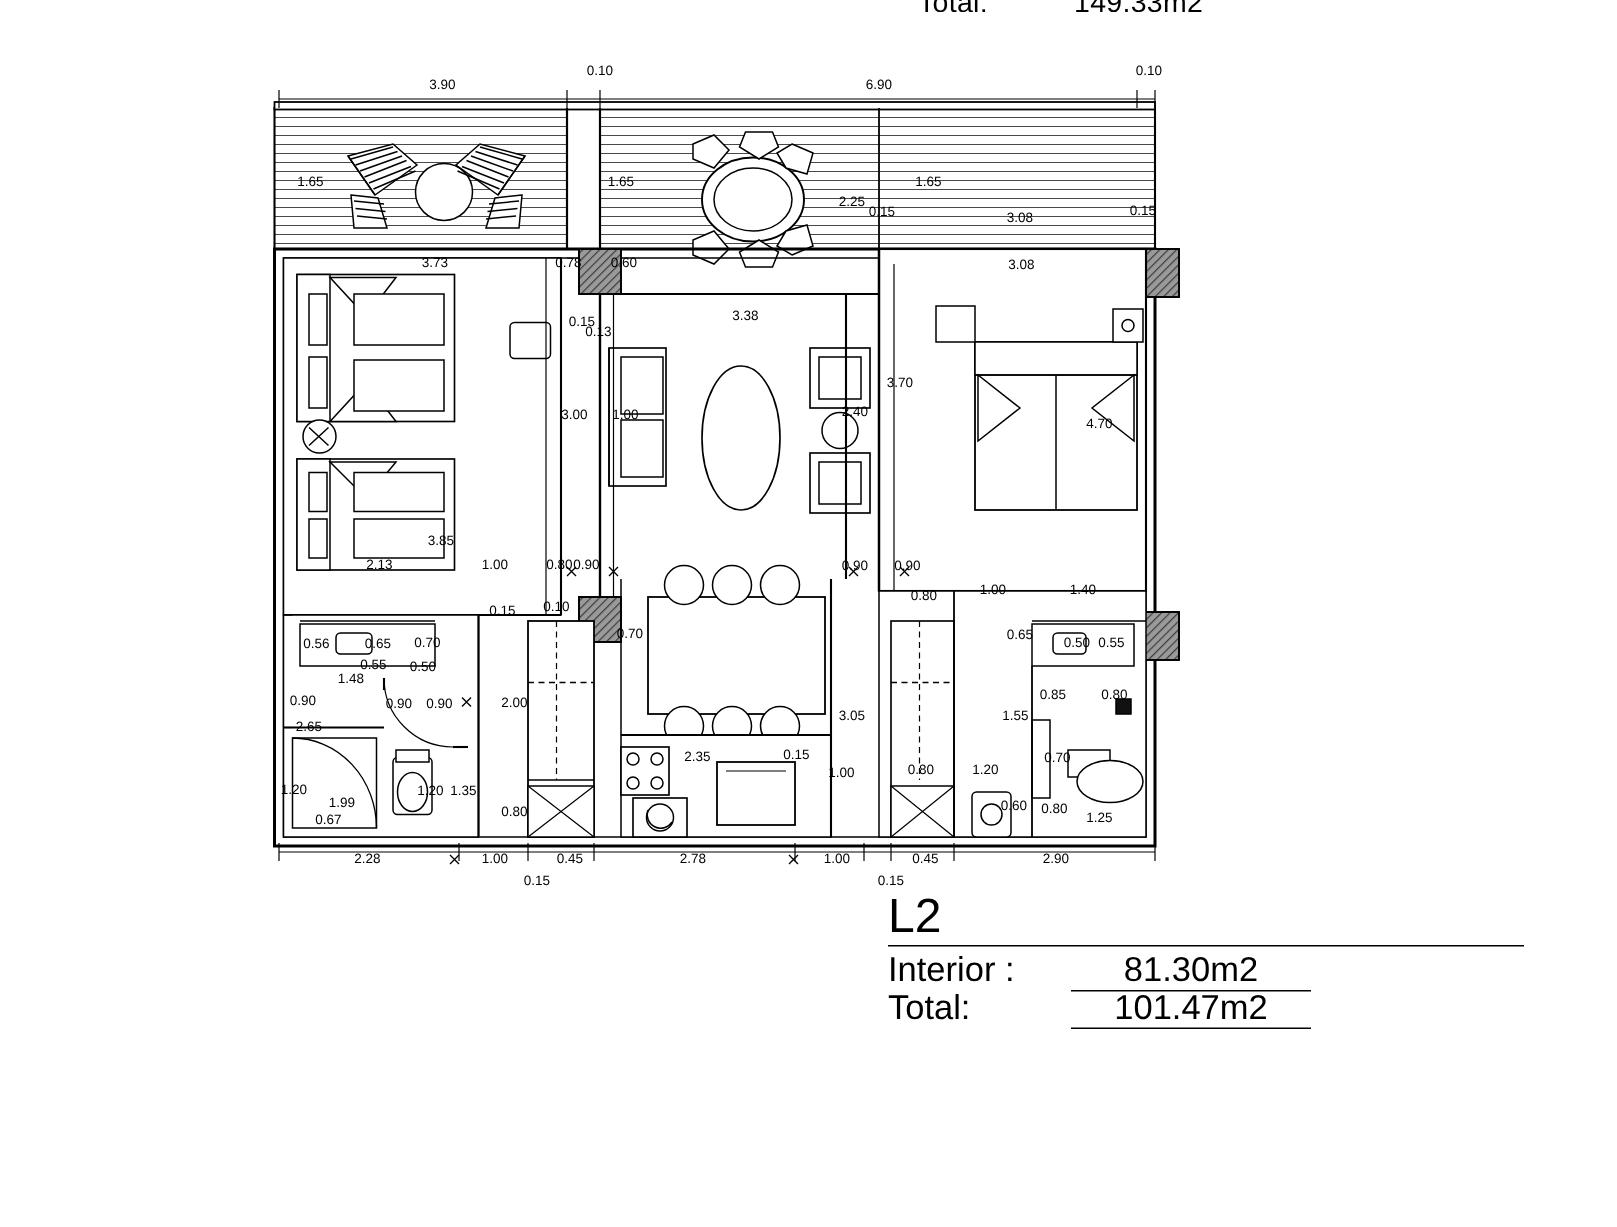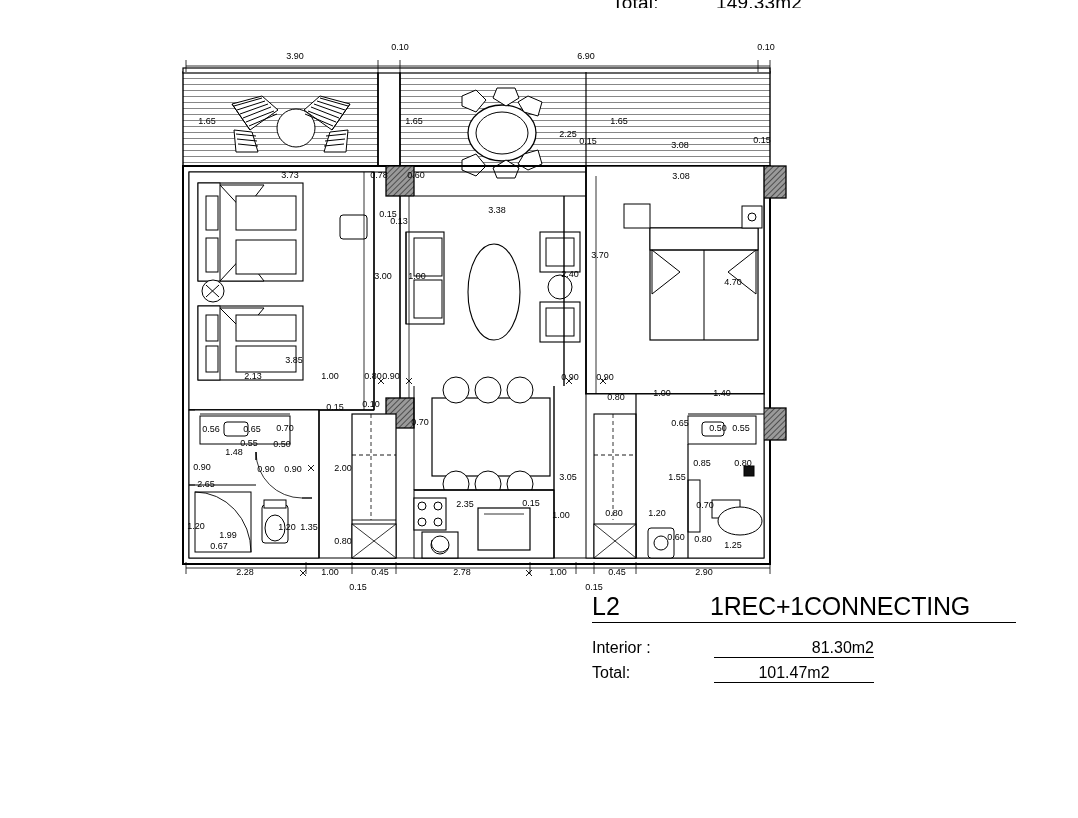--- a/index.html
+++ b/index.html
@@ -44,38 +44,38 @@
   
   .legend {
     position: absolute;
     left: 592px;
     top: 592px;
     width: 424px;
   }
   .legend-title-row {
     display: flex;
     align-items: center;
-    font-size: 25px;
+    font-size: 32px;
     border-bottom: 1.5px solid #000;
     padding-bottom: 1px;
   }
   .legend-code { width: 118px; }
   .legend-name { flex: 1; letter-spacing: -0.2px; }
   .legend-rows {
-    margin-top: 16px;
-    font-size: 16px;
+    margin-top: 2px;
+    font-size: 23px;
   }
   .legend-row {
     display: flex;
     align-items: baseline;
     height: 25px;
   }
   .legend-row .k { width: 122px; }
   .legend-row .v { width: 160px; text-align: right; }
-  .legend-row.with-rule .v { border-bottom: 1.4px solid #000; }
+  .legend-row.with-rule .v { border-bottom: 1.4px solid #000; text-align: center; }
   .legend-row.total-row .v { border-bottom: 1.4px solid #000; text-align: center; }
 
   
   text { font-family: "Liberation Sans", sans-serif; fill: #000; }
 </style>
 </head>
 <body>
 
 <div class="canvas">
 
@@ -443,21 +443,20 @@
       <text x="680" y="148" text-anchor="middle">3.08</text>
       <text x="619" y="124" text-anchor="middle">1.65</text>
       <text x="762" y="143" text-anchor="middle">0.15</text>
       <text x="733" y="285" text-anchor="middle">4.70</text>
     </g>
   </svg>
 
   <div class="legend">
     <div class="legend-title-row">
       <span class="legend-code">L2</span>
-      <span class="legend-name">1REC+1CONNECTING</span>
     </div>
     <div class="legend-rows">
       <div class="legend-row with-rule">
         <span class="k">Interior :</span>
         <span class="v">81.30m2</span>
       </div>
       <div class="legend-row total-row">
         <span class="k">Total:</span>
         <span class="v">101.47m2</span>
       </div>

